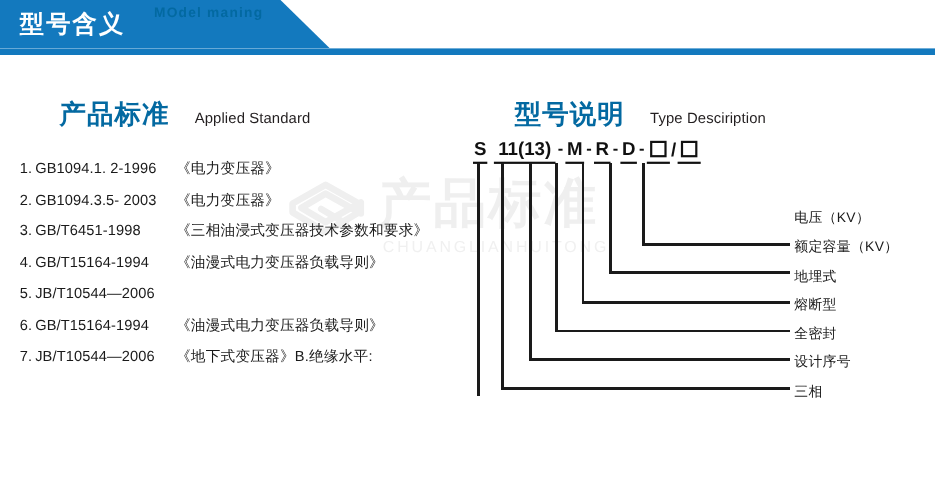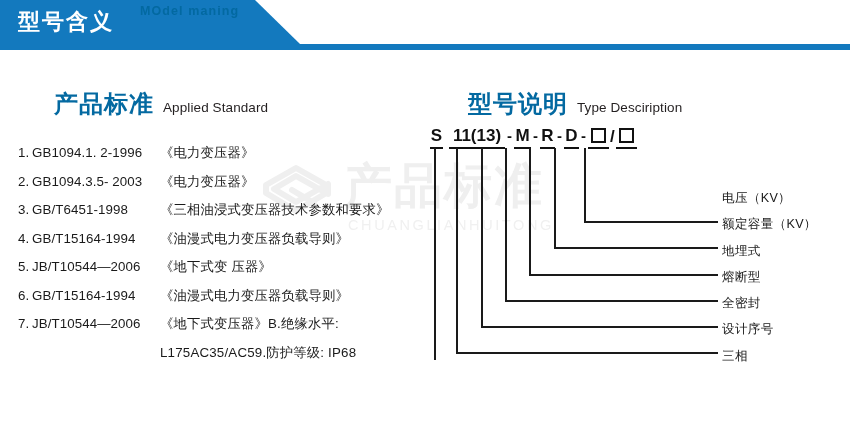--- a/index.html
+++ b/index.html
@@ -48,21 +48,21 @@
     font-size:14.5px;font-weight:normal;color:#f0f0f0;
     letter-spacing:2.6px;line-height:18px;white-space:nowrap;
   }
 
   
   .sec-head{position:absolute;white-space:nowrap;}
   .sec-head .cn{
     font-size:24px;font-weight:bold;color:#0369a1;letter-spacing:1px;margin-left:36px;
   }
   .sec-head .en{
-    font-size:13.5px;font-weight:normal;color:#231f20;margin-left:9px;
+    font-size:13.5px;font-weight:normal;color:#231f20;margin-left:23px;
     letter-spacing:0.1px;
   }
   #std-heading{left:18px;top:88px;}
   #type-heading{left:432px;top:88px;}
 
   
   .std-list{position:absolute;left:18px;top:143px;width:400px;}
   .std-row{
     height:28.5px;display:flex;align-items:flex-start;
     font-size:13.3px;color:#1a1a1a;line-height:20px;white-space:nowrap;
@@ -145,33 +145,31 @@
     <span class="std-name">《三相油浸式变压器技术参数和要求》</span>
   </div>
   <div class="std-row">
     <span class="std-num">4.</span>
     <span class="std-code">GB/T15164-1994</span>
     <span class="std-name">《油漫式电力变压器负载导则》</span>
   </div>
   <div class="std-row">
     <span class="std-num">5.</span>
     <span class="std-code">JB/T10544—2006</span>
-    <span class="std-name">《地下式变 压器》</span>
   </div>
   <div class="std-row">
     <span class="std-num">6.</span>
     <span class="std-code">GB/T15164-1994</span>
     <span class="std-name">《油漫式电力变压器负载导则》</span>
   </div>
   <div class="std-row">
     <span class="std-num">7.</span>
     <span class="std-code">JB/T10544—2006</span>
     <span class="std-name">《地下式变压器》B.绝缘水平:</span>
   </div>
-  <div class="std-cont">L175AC35/AC59.防护等级: IP68</div>
 </div>
 
 <div class="sec-head" id="type-heading">
   <span class="cn">型号说明</span><span class="en">Type Desciription</span>
 </div>
 
 <div class="type-diagram">
 
   <div class="code-line">
     <span class="seg u" style="width:13px">S</span>

